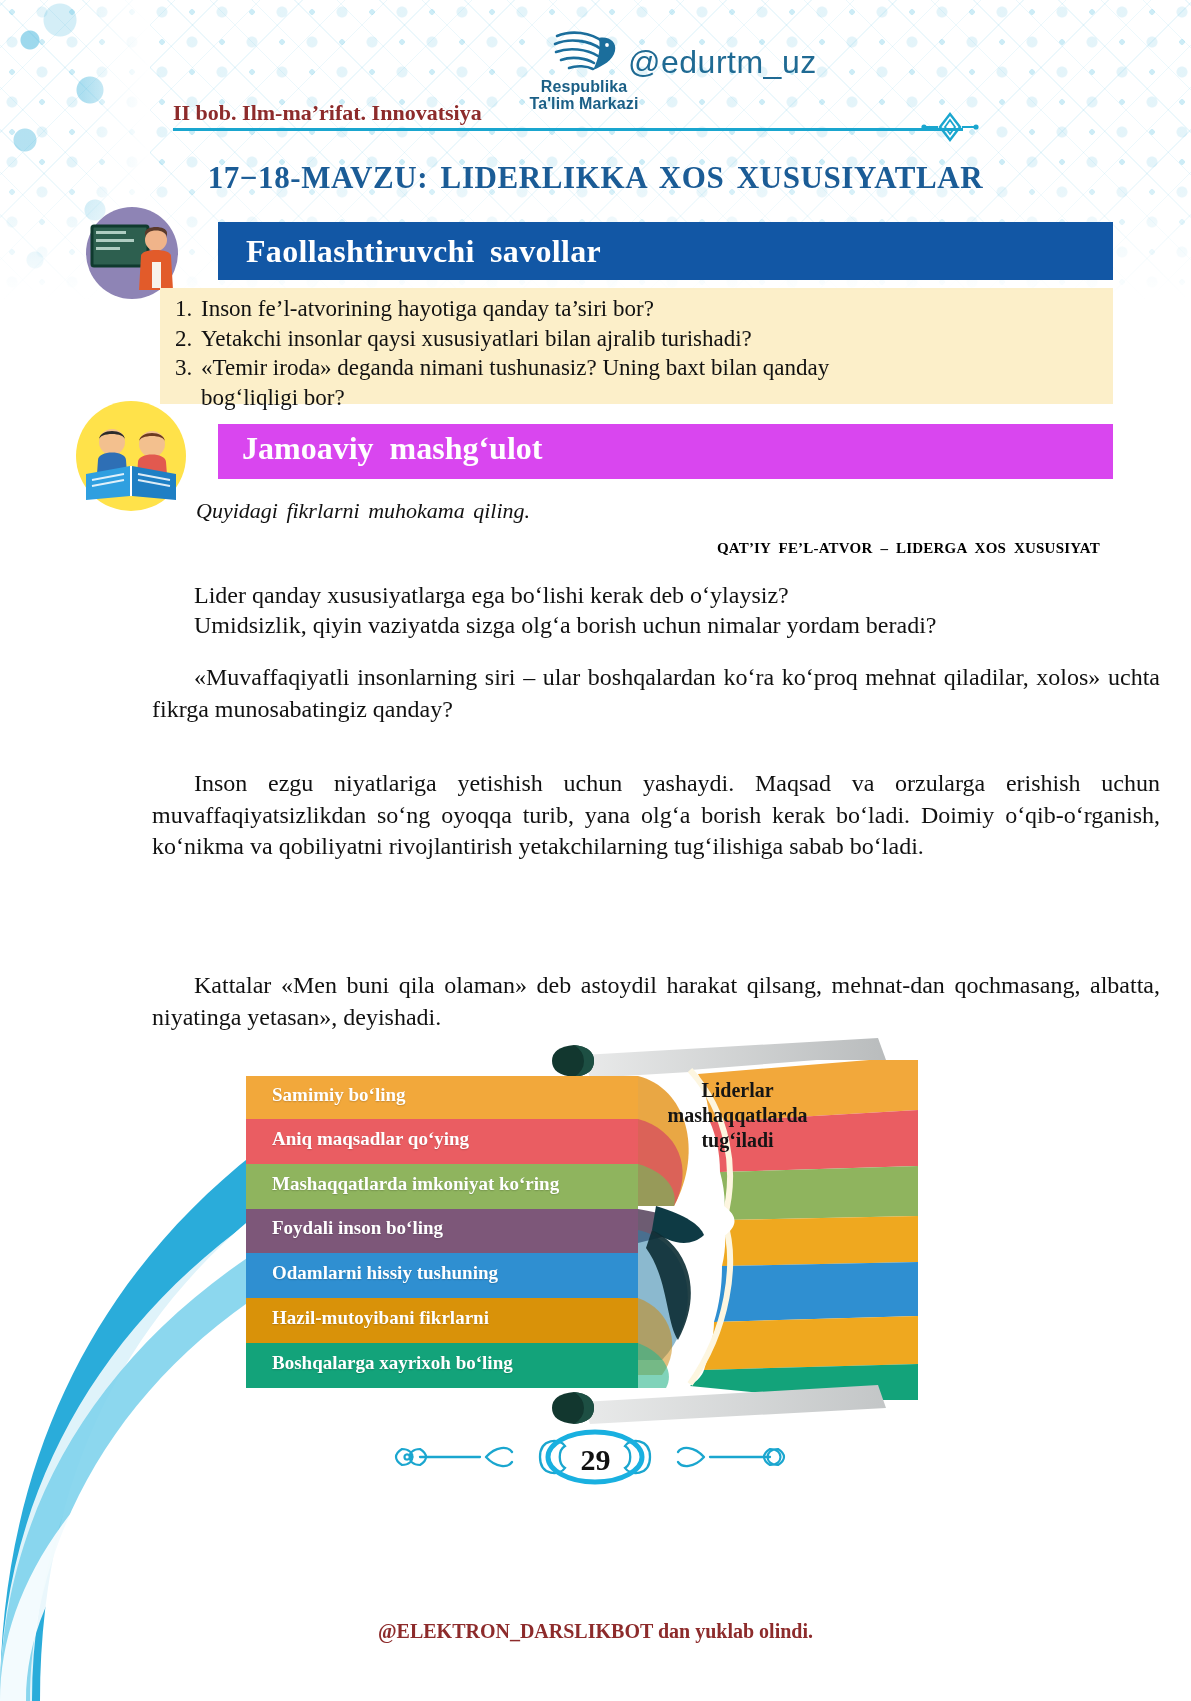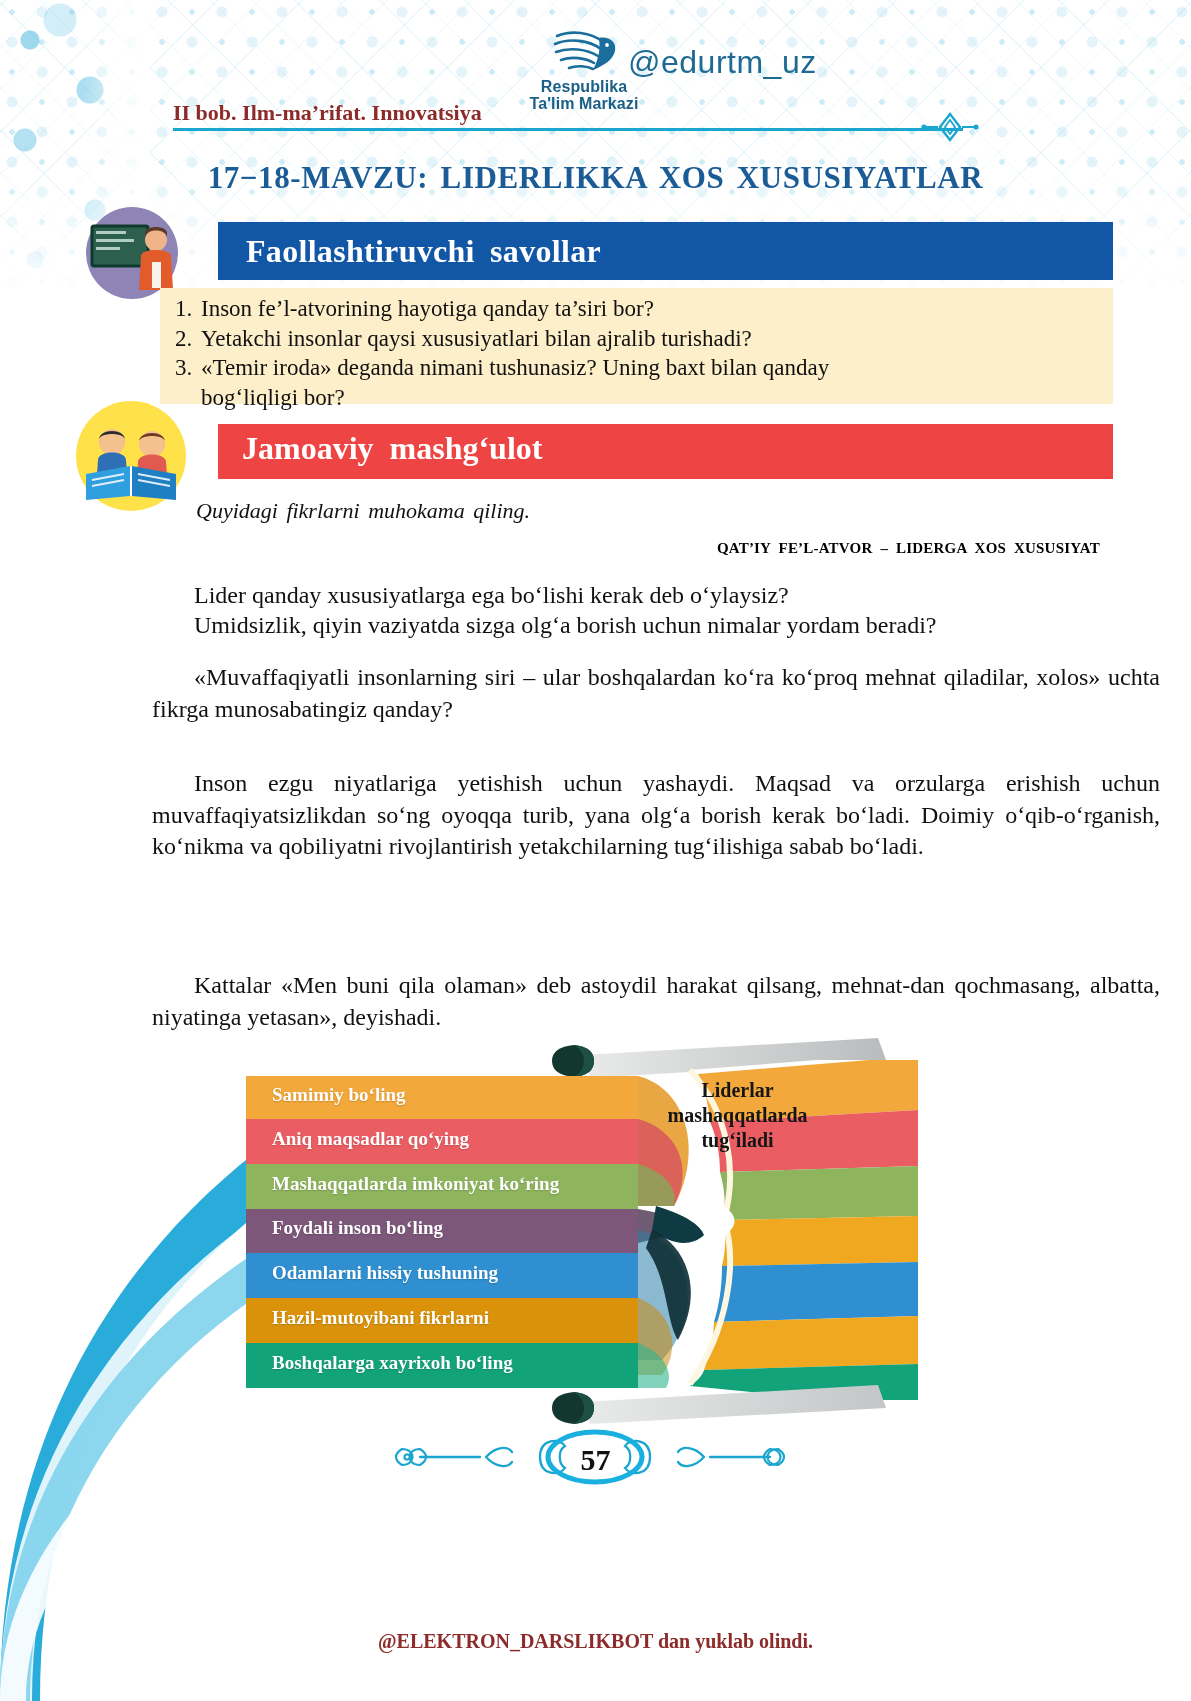--- a/index.html
+++ b/index.html
@@ -106,21 +106,21 @@
     position:absolute;left:15px;top:6px;width:930px;
     font-family:"Liberation Serif", serif;font-size:23px;color:#111;line-height:29.5px;
   }
   .qrow{display:flex;}
   .qnum{width:26px;flex:0 0 26px;}
   .qtext{flex:1;}
   .qcont{padding-left:26px;}
 
   
   .banner-orange{
-    position:absolute;left:218px;top:424px;width:895px;height:55px;background:#ef4444;
+    position:absolute;left:218px;top:424px;width:895px;height:55px;background:#d946ef;
   }
   .banner-orange .btxt{
     position:absolute;left:24px;top:6px;
     font-family:"Liberation Serif", serif;font-weight:bold;font-size:32px;color:#ffffff;
     word-spacing:8px;
   }
   .icon-kids{position:absolute;left:72px;top:400px;width:118px;height:112px;}
 
   
   .instr{
@@ -164,21 +164,21 @@
   }
 
   
   .pagenum{
     position:absolute;left:0;top:1443px;width:1191px;text-align:center;
     font-family:"Liberation Serif", serif;font-weight:bold;font-size:30px;color:#111;
   }
   .footer-orn{position:absolute;left:390px;top:1426px;width:410px;height:62px;}
   .bottom-note{
     position:absolute;left:0;top:1620px;width:1191px;text-align:center;
-    font-family:"Liberation Serif", serif;font-weight:bold;font-size:20px;color:#8d2b2b;margin-top:10px;
+    font-family:"Liberation Serif", serif;font-weight:bold;font-size:20px;color:#8d2b2b;
   }
   .bottom-note .lt{color:#8d2b2b;}
 </style>
 </head>
 <body>
 
 <div class="page">
 
   <div class="orn-top"></div>
   <div class="orn-top2"></div>
@@ -377,19 +377,19 @@
         <path d="M22,31 C12,22 12,40 22,31 Z"></path>
         <path d="M12,23 C26,23 26,39 12,39 C4,34 4,28 12,23 Z"></path>
         <path d="M30,23 C16,23 16,39 30,39 C38,34 38,28 30,23 Z"></path>
         <path d="M388,23 C374,23 374,39 388,39 C396,34 396,28 388,23 Z"></path>
         <path d="M380,23 C394,23 394,39 380,39 C372,34 372,28 380,23 Z"></path>
       </g>
       <path d="M96,31 C106,20 118,20 122,26 M96,31 C106,42 118,42 122,36"></path>
       <path d="M314,31 C304,20 292,20 288,26 M314,31 C304,42 292,42 288,36"></path>
     </g>
   </svg>
-  <div class="pagenum">57</div>
+  <div class="pagenum">29</div>
 
   <div class="bottom-note">
     <span>@ELEKTRON_DARSLIKBOT</span><span class="lt"> dan yuklab olindi.</span>
   </div>
 
 </div>
 
 </body></html>

